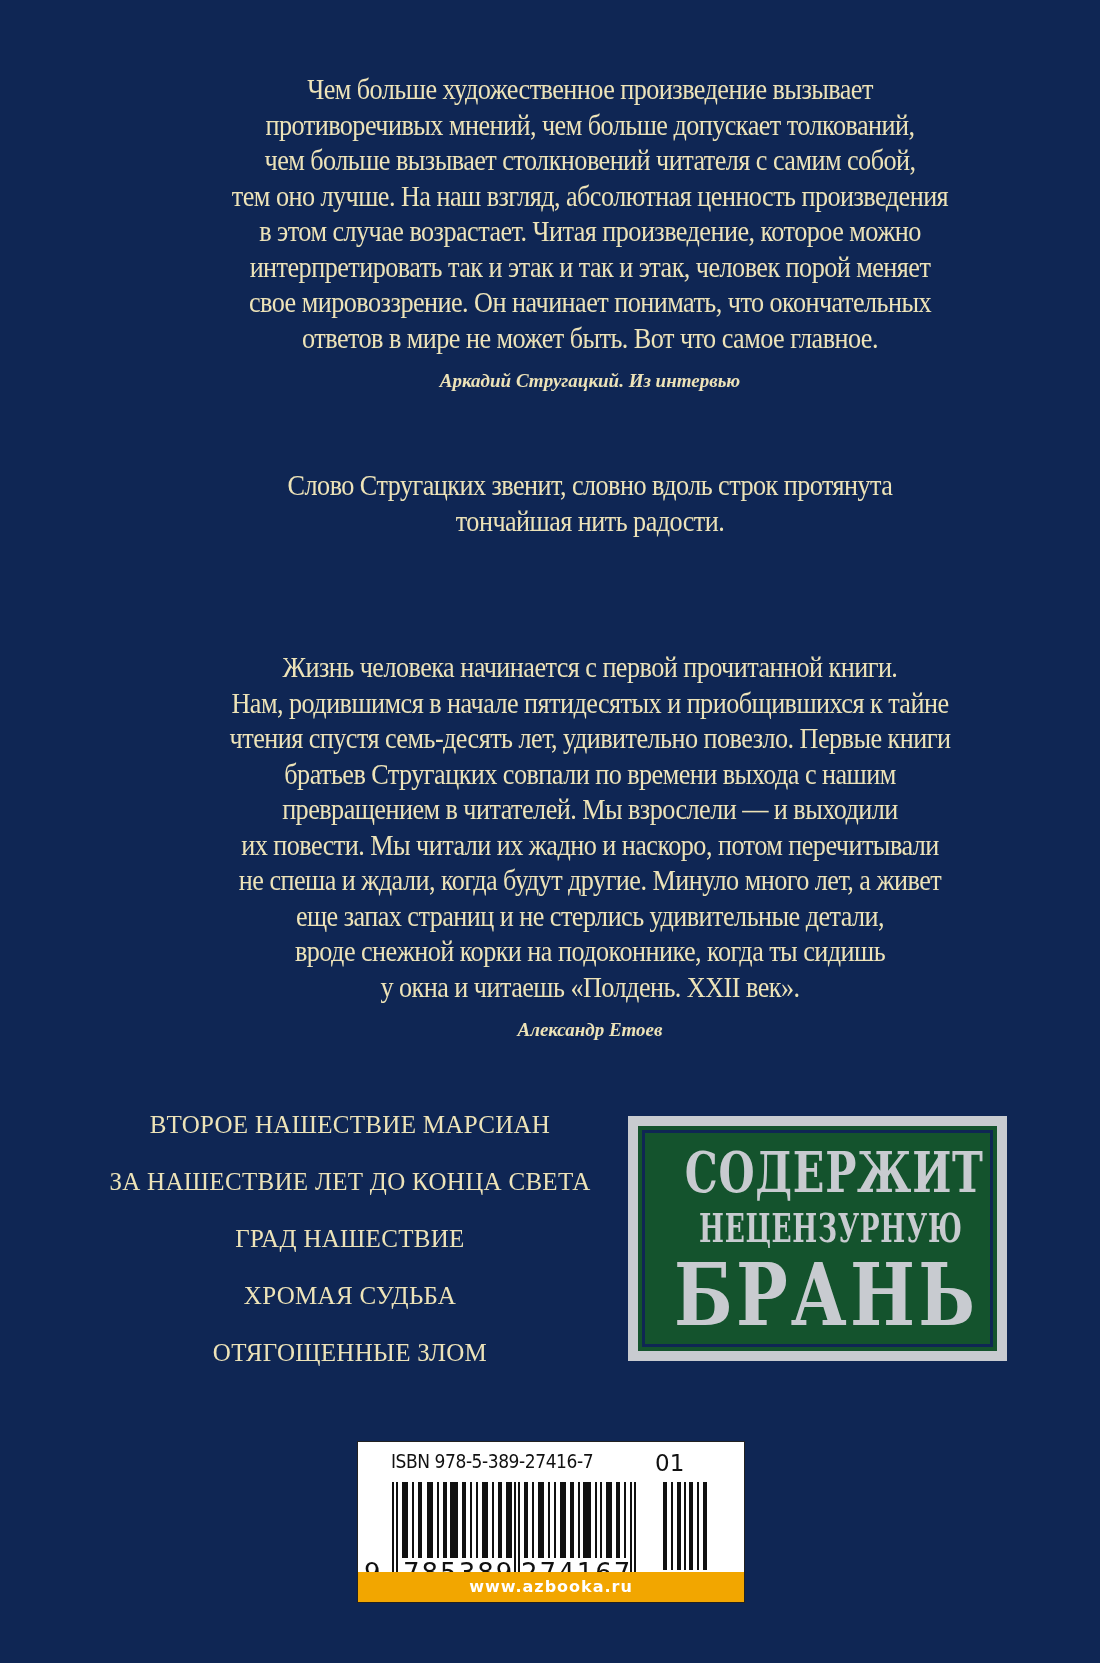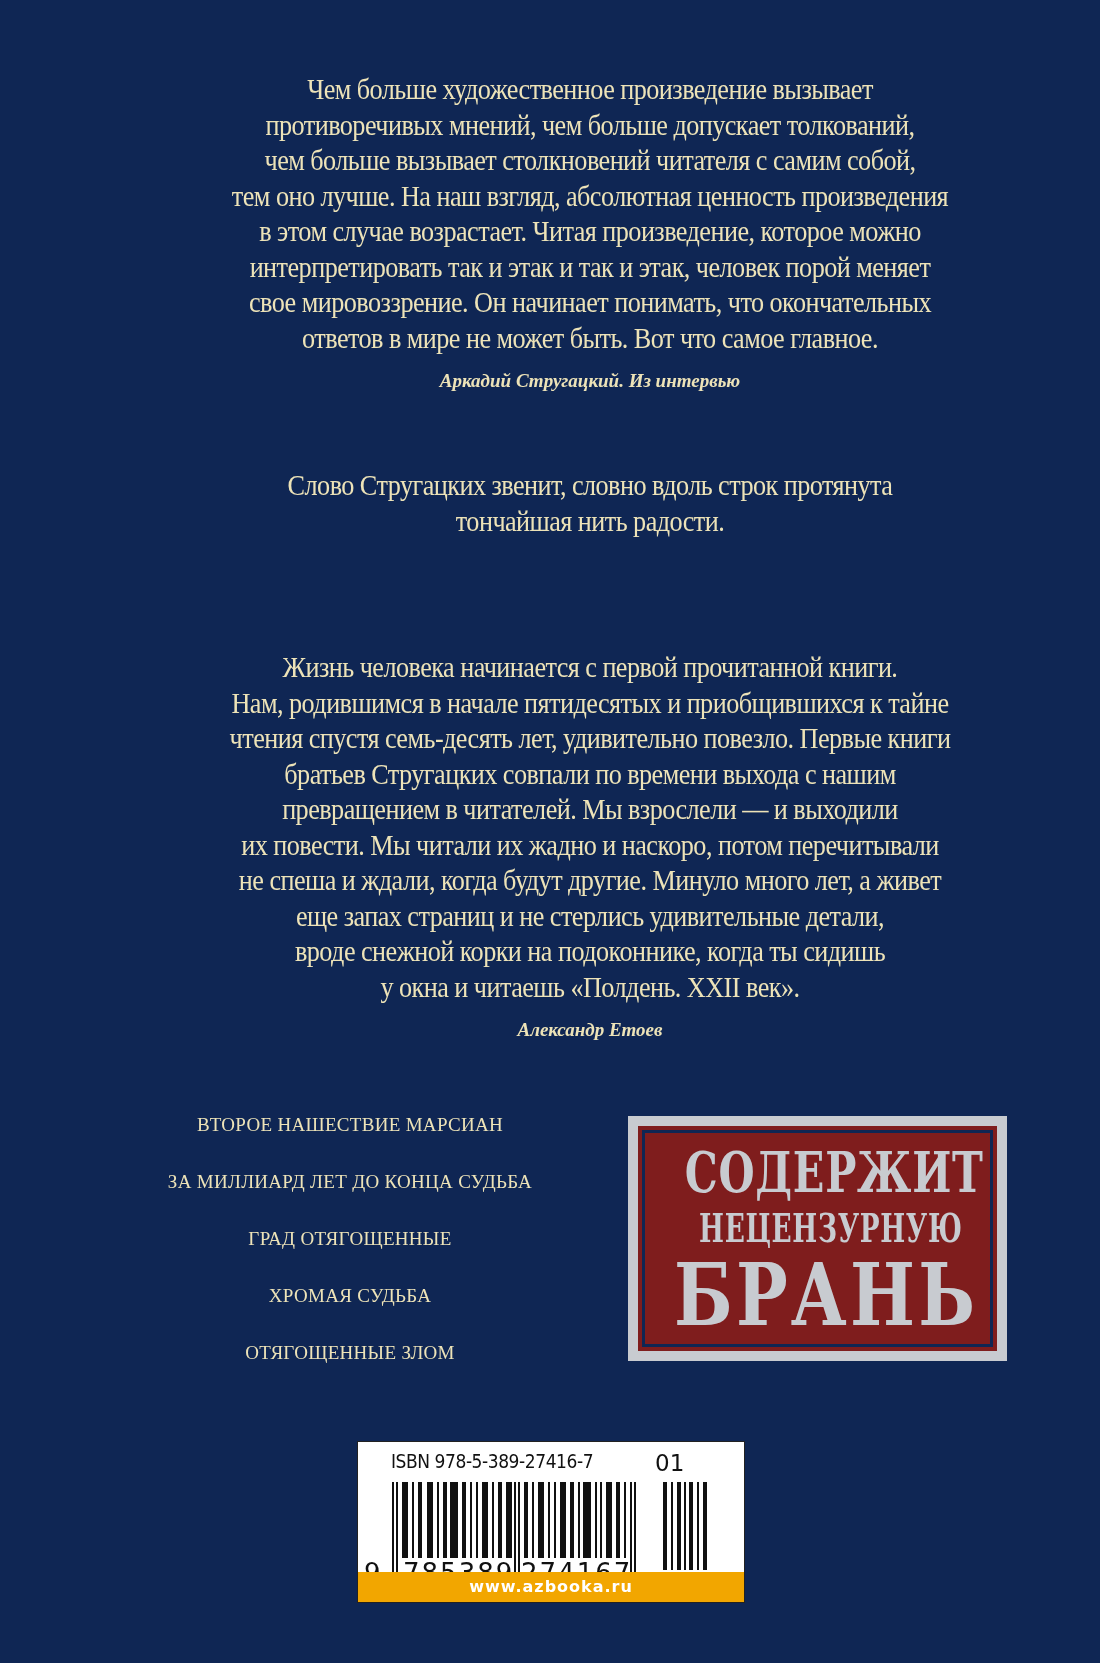--- a/index.html
+++ b/index.html
@@ -48,36 +48,36 @@
 
     .titles {
       position: absolute;
       left: 80px;
       top: 1103px;
       width: 540px;
       text-align: center;
     }
     .title-item {
       font-family: "Liberation Serif", serif;
-      font-size: 19px;
+      font-size: 25px;
       letter-spacing: 0.3px;
       height: 57px;
       line-height: 44px;
       white-space: nowrap;
     }
 
     .stamp {
       position: absolute;
       left: 628px;
       top: 1116px;
       width: 379px;
       height: 245px;
       box-sizing: border-box;
       border: 10px solid #c8cbd0;
-      background: #7f1d1d;
+      background: #14532d;
     }
     .stamp-inner {
       position: absolute;
       left: 4px; top: 4px; right: 4px; bottom: 4px;
       border: 3px solid #0f2654;
       outline: none;
     }
     .stamp-line {
       position: absolute;
       left: 0;
@@ -202,22 +202,22 @@
     <span class="quote-line">не спеша и ждали, когда будут другие. Минуло много лет, а живет</span>
     <span class="quote-line">еще запах страниц и не стерлись удивительные детали,</span>
     <span class="quote-line">вроде снежной корки на подоконнике, когда ты сидишь</span>
     <span class="quote-line">у окна и читаешь «Полдень. XXII век».</span>
   </div>
   <div class="quote-author">Александр Етоев</div>
 </div>
 
 <div class="titles">
   <div class="title-item">ВТОРОЕ НАШЕСТВИЕ МАРСИАН</div>
-  <div class="title-item">ЗА МИЛЛИАРД ЛЕТ ДО КОНЦА СУДЬБА</div>
-  <div class="title-item">ГРАД ОТЯГОЩЕННЫЕ</div>
+  <div class="title-item">ЗА НАШЕСТВИЕ ЛЕТ ДО КОНЦА СВЕТА</div>
+  <div class="title-item">ГРАД НАШЕСТВИЕ</div>
   <div class="title-item">ХРОМАЯ СУДЬБА</div>
   <div class="title-item">ОТЯГОЩЕННЫЕ ЗЛОМ</div>
 </div>
 
 <div class="stamp">
   <div class="stamp-inner"></div>
   <div class="stamp-line stamp-l1">СОДЕРЖИТ</div>
   <div class="stamp-line stamp-l2">НЕЦЕНЗУРНУЮ</div>
   <div class="stamp-line stamp-l3">БРАНЬ</div>
 </div>

